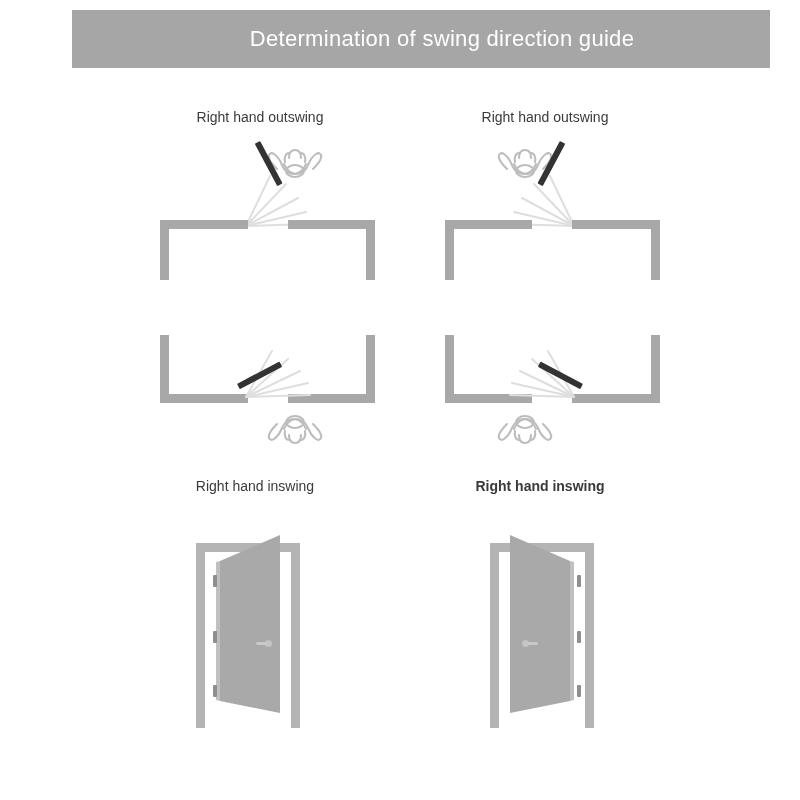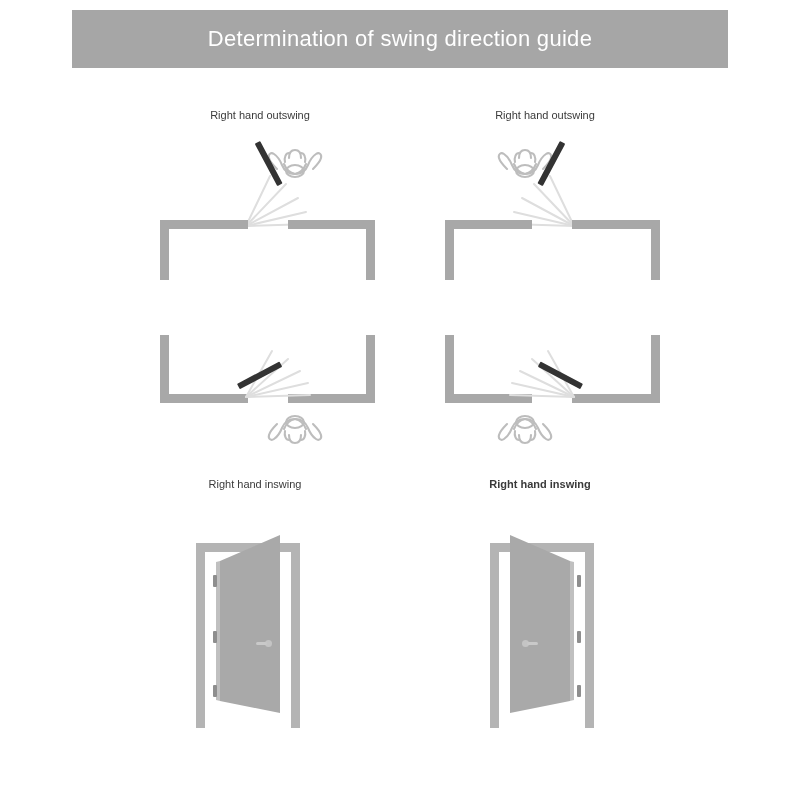--- a/index.html
+++ b/index.html
@@ -24,33 +24,34 @@
   .header-bar {
     position: absolute;
     left: 72px;
     top: 10px;
     width: 656px;
     height: 58px;
     background: #a6a6a6;
     display: flex;
     align-items: center;
     justify-content: center;
+    padding-left: 42px;
   }
   .header-title {
     color: #ffffff;
     font-size: 22px;
     letter-spacing: 0.3px;
     font-weight: 400;
     text-align: center;
   }
 
   
   .caption {
     position: absolute;
-    font-size: 11px;
+    font-size: 14px;
     color: #3a3a3a;
     text-align: center;
     white-space: nowrap;
     transform: translateX(-50%);
   }
 
   
   .cell {
     position: absolute;
   }

